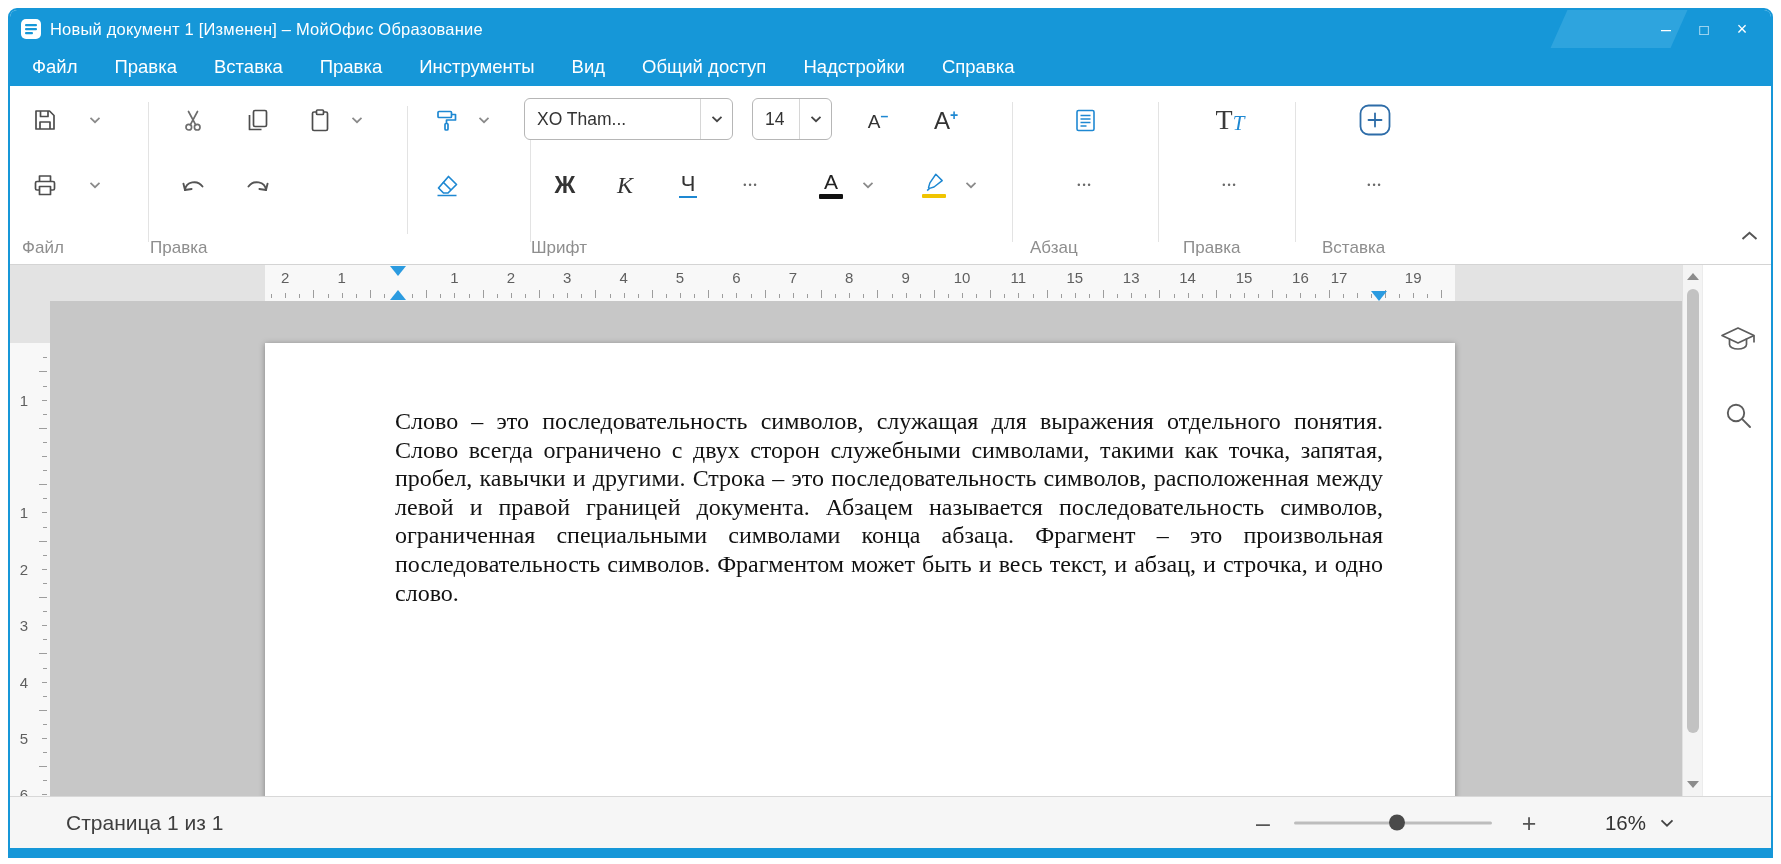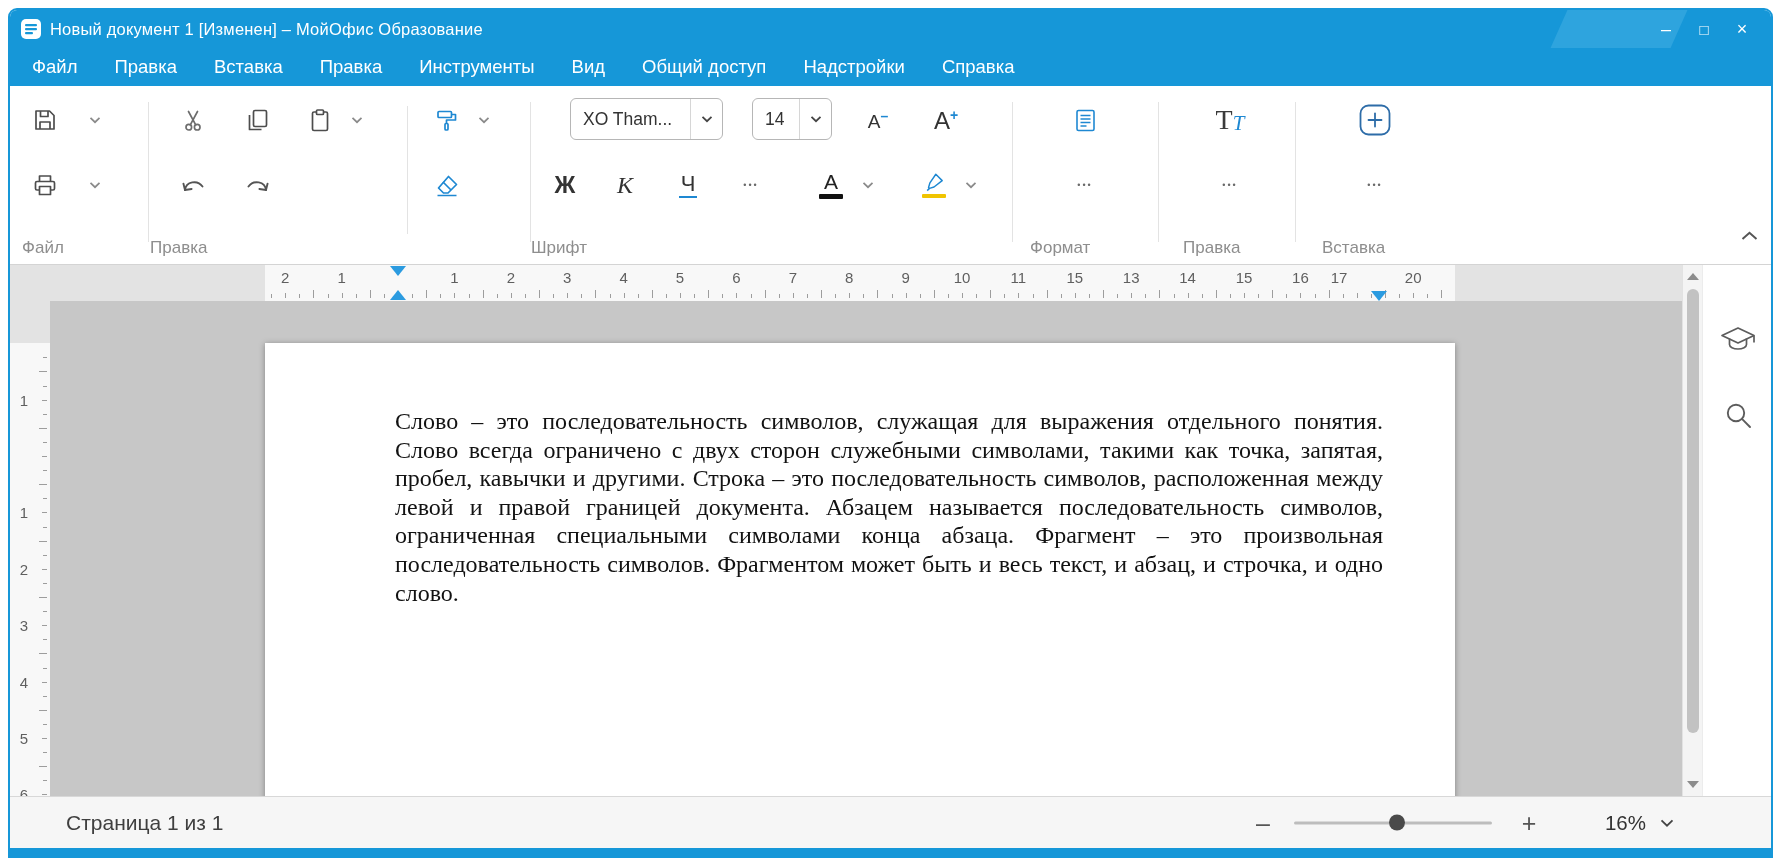--- a/index.html
+++ b/index.html
@@ -199,21 +199,21 @@
       <svg width="26" height="26" viewBox="0 0 26 26" fill="none" stroke="#1e88d2" stroke-width="1.7" stroke-linejoin="round">
           <path d="M14.5 4.5 L22.5 12.5 L14 21 H9.5 L4.5 16 Z"></path>
           <path d="M9 10 L17 18"></path>
           <path d="M3.5 23.5 H22.5"></path>
         </svg>
     </div>
     <span class="glabel" style="left:140px">Правка</span>
 
     <div class="sep" style="left:520px"></div>
 
-    <div class="combo" style="left:560px;width:153px">
+    <div class="combo" style="left:514px;width:209px">
       <span class="cval">XO Tham...</span>
       <span class="cbtn">
           <svg width="12" height="8" viewBox="0 0 12 8" fill="none" stroke="currentColor" stroke-width="1.8">
             <path d="M1.5 1.8 L6 6.2 L10.5 1.8"></path>
           </svg>
         </span>
     </div>
     <div class="combo" style="left:742px;width:80px">
       <span class="cval">14</span>
       <span class="cbtn">
@@ -270,21 +270,21 @@
           <rect x="5" y="3.5" width="17" height="20" rx="1.5"></rect>
           <path d="M8.5 8.5 H18.5"></path>
           <path d="M8.5 12 H18.5"></path>
           <path d="M8.5 15.5 H18.5"></path>
           <path d="M8.5 19 H14.5"></path>
         </svg>
     </div>
     <div class="tb" style="left:1053px;top:77px">
         <span class="dots">•••</span>
       </div>
-    <span class="glabel" style="left:1020px">Формат</span>
+    <span class="glabel" style="left:1020px">Абзац</span>
 
     <div class="sep" style="left:1148px"></div>
 
     <div class="tb" style="left:1198px;top:12px">
       <span style="display:flex;align-items:flex-end">
         <span class="stT">T</span>
         <span class="stT2">T</span>
       </span>
     </div>
     <div class="tb" style="left:1198px;top:77px">
@@ -381,21 +381,21 @@
         <span class="rnum" style="left: 839.2px;">8</span>
         <span class="rnum" style="left: 895.6px;">9</span>
         <span class="rnum" style="left: 952px;">10</span>
         <span class="rnum" style="left: 1008.4px;">11</span>
         <span class="rnum" style="left: 1064.8px;">15</span>
         <span class="rnum" style="left: 1121.2px;">13</span>
         <span class="rnum" style="left: 1177.6px;">14</span>
         <span class="rnum" style="left: 1234px;">15</span>
         <span class="rnum" style="left: 1290.4px;">16</span>
         <span class="rnum" style="left: 1329px;">17</span>
-        <span class="rnum" style="left: 1403.2px;">20</span>
+        <span class="rnum" style="left: 1403.2px;">19</span>
         <i class="htick" style="left: 261.1px; height: 4px;"></i>
         <i class="htick" style="left: 275.2px; height: 5px;"></i>
         <i class="htick" style="left: 289.3px; height: 4px;"></i>
         <i class="htick" style="left: 303.4px; height: 8px;"></i>
         <i class="htick" style="left: 317.5px; height: 4px;"></i>
         <i class="htick" style="left: 331.6px; height: 5px;"></i>
         <i class="htick" style="left: 345.7px; height: 4px;"></i>
         <i class="htick" style="left: 359.8px; height: 8px;"></i>
         <i class="htick" style="left: 373.9px; height: 4px;"></i>
         <i class="htick" style="left: 388px; height: 5px;"></i>

